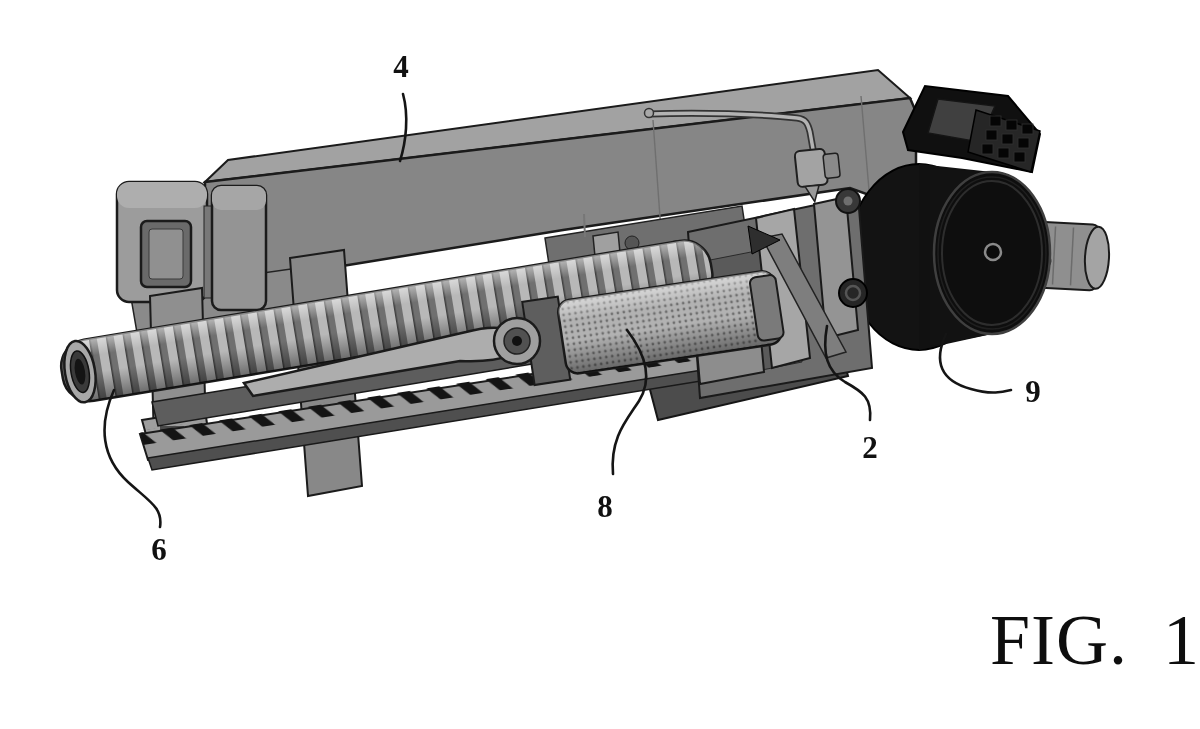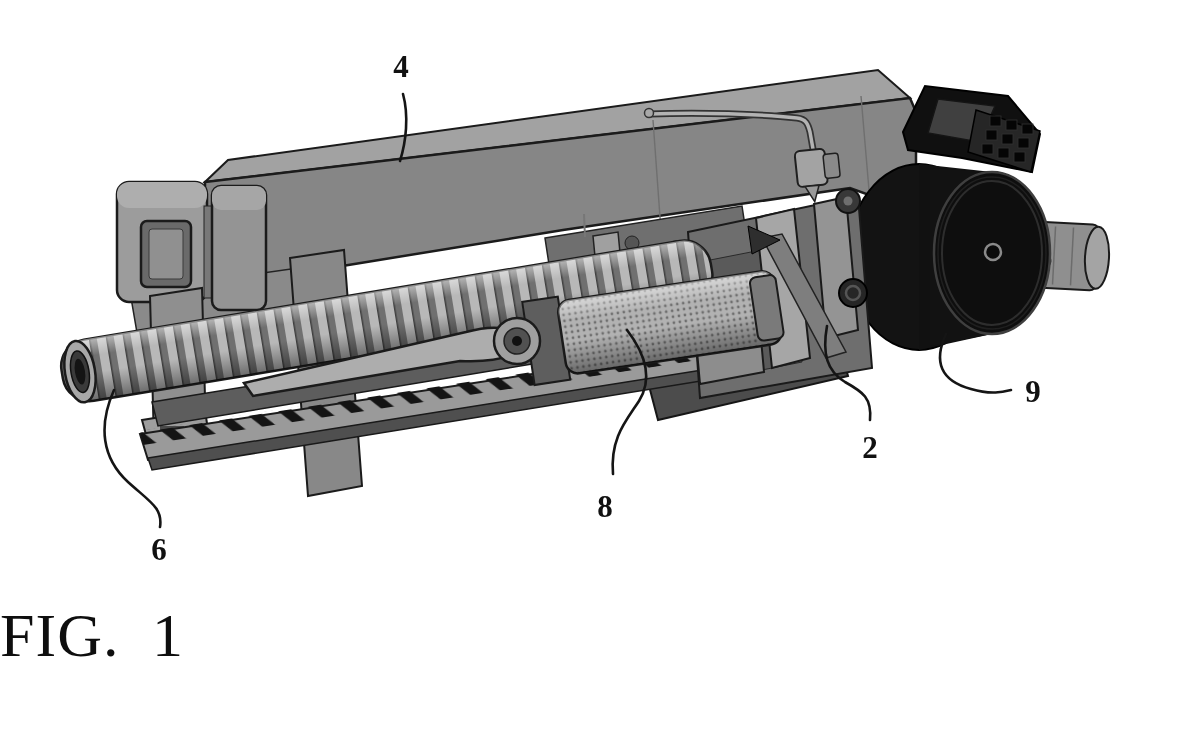--- a/index.html
+++ b/index.html
@@ -2,22 +2,22 @@
 <html><head>
 <meta charset="utf-8">
 <style>
   html,body{margin:0;padding:0;background:#fff;}
   .stage{position:relative;width:1200px;height:729px;background:#fff;overflow:hidden;
          font-family:"Liberation Serif", serif;}
   .stage svg{position:absolute;left:0;top:0;}
   .ref-label{position:absolute;transform:translate(-50%,-50%);
              font-family:"Liberation Serif", serif;font-weight:700;font-size:31px;
              color:#111;line-height:1;user-select:none;}
-  .fig-caption{position:absolute;left:0;top:604px;width:100%;text-align:left;
-               font-family:"Liberation Serif", serif;font-weight:400;font-size:62px;
+  .fig-caption{position:absolute;left:0;top:604px;width:100%;text-align:right;
+               font-family:"Liberation Serif", serif;font-weight:400;font-size:72px;
                color:#0e0e0e;line-height:1;word-spacing:16px;letter-spacing:1px;}
 </style>
 </head>
 <body>
 
 <div class="stage">
 
 <svg width="1200" height="729" viewBox="0 0 1200 729">
   <defs>
     <pattern id="coilP" width="17" height="70" patternUnits="userSpaceOnUse">

